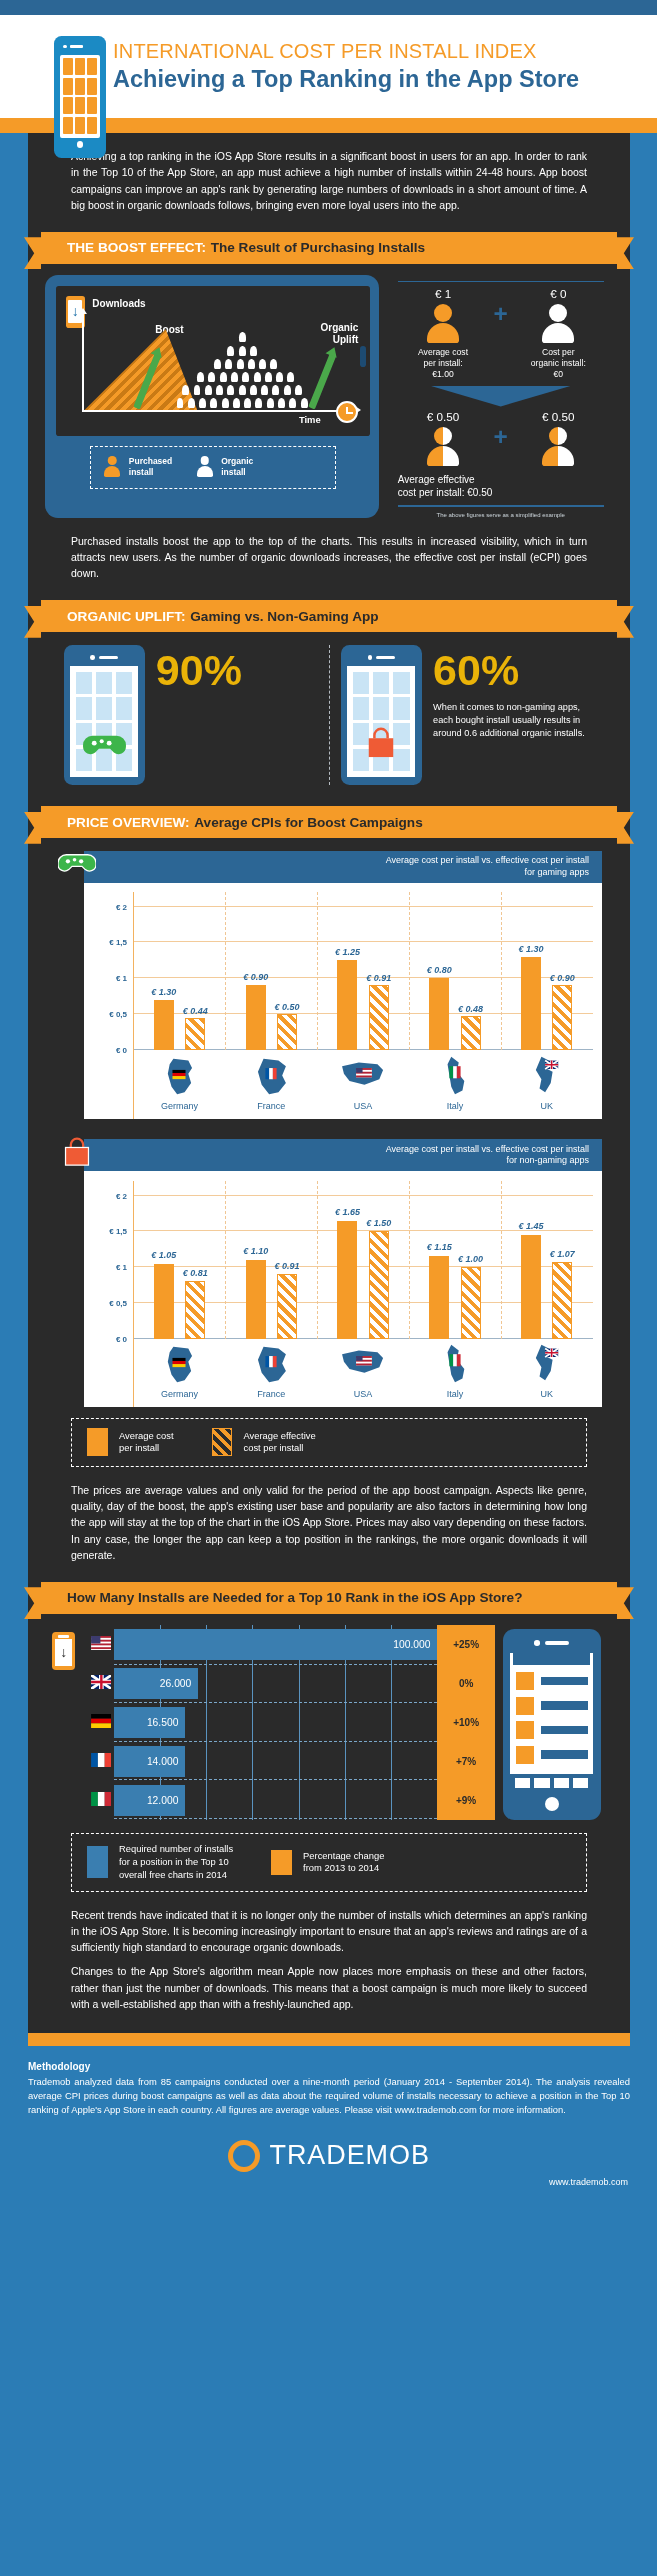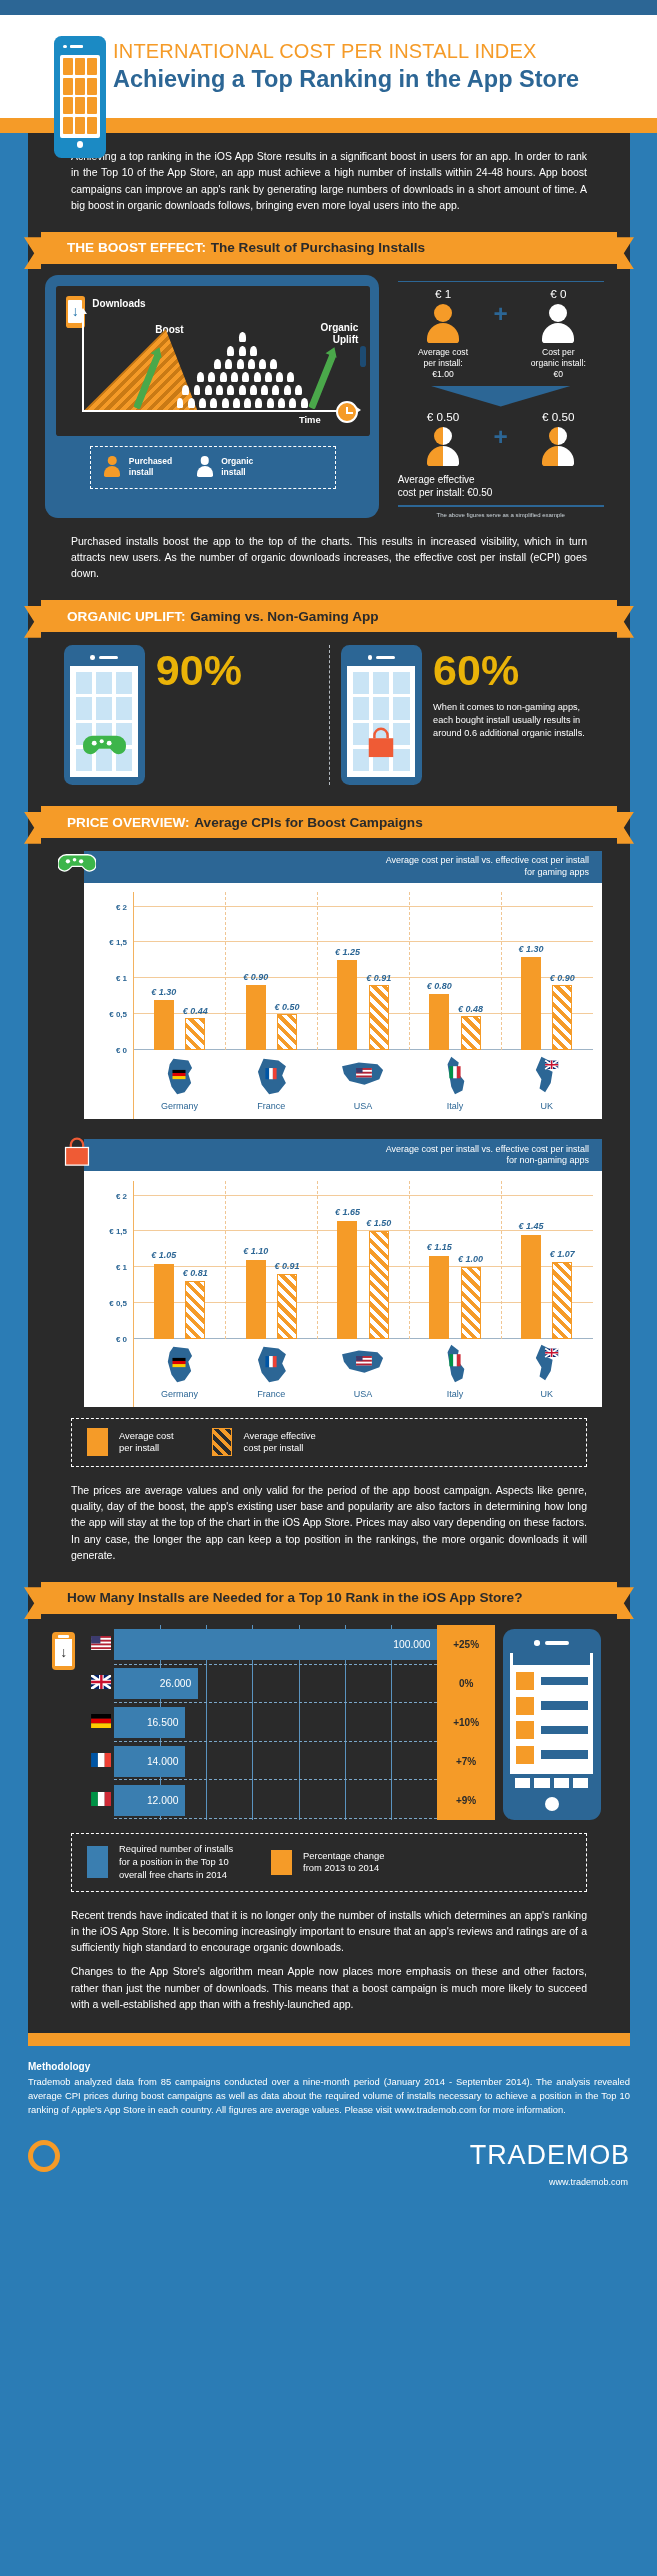--- a/index.html
+++ b/index.html
@@ -254,21 +254,21 @@
   .big-phone .r .tx{ flex:1;height:8.5px;background:#2c6695;}
   .big-phone .tabs{ background:#2c6695; display:flex; gap:3.8px; padding:3.8px 4.7px;}
   .big-phone .tabs i{ flex:1;height:10.3px;background:#fff;display:block;}
   .big-phone .home{ width:14px;height:14px;border-radius:50%;background:#fff;margin:4.7px auto 0;}
 
   
   .bottom-orange { height:13px; background:#f59b28; margin:0 28px;}
   .methodology { padding: 15px 28px 7.5px 28px; }
   .meth-h { color:#fff; font-size:10px; font-weight:700; margin-bottom:2.8px;}
   .meth-p { color:#ffffff; font-size:9.4px; line-height:1.5; text-align:justify;}
-  .brand { display:flex; align-items:center; justify-content:space-between; padding: 15px 28px 5.6px 28px; gap:9.4px;}
+  .brand { display:flex; align-items:center; justify-content:center; padding: 15px 28px 5.6px 28px; gap:9.4px;}
   .brand .ring { width:32px;height:32px;border-radius:50%;border:5.6px solid #f59b28;}
   .brand .nm { color:#ffffff; font-size:27px; letter-spacing:0.9px;}
   .brand-url { text-align:right; padding: 0 30px 19px 28px; color:#ffffff; font-size:9px;}
 </style>
 </head>
 <body>
 
 <div class="page">
 
   <div class="top-blue-strip"></div>
@@ -574,21 +574,21 @@
                 <div class="vsep" style="left: 0px;"></div>
                 <div class="bar solid" style="height: 90px;">
                   <span class="vlabel">€ 1.25</span>
                 </div>
                 <div class="bar hatch" style="height: 65px;">
                   <span class="vlabel">€ 0.91</span>
                 </div>
               </div>
               <div class="grp">
                 <div class="vsep" style="left: 0px;"></div>
-                <div class="bar solid" style="height: 56px;">
+                <div class="bar solid" style="height: 72px;">
                   <span class="vlabel">€ 0.80</span>
                 </div>
                 <div class="bar hatch" style="height: 34px;">
                   <span class="vlabel">€ 0.48</span>
                 </div>
               </div>
               <div class="grp">
                 <div class="vsep" style="left: 0px;"></div>
                 <div class="bar solid" style="height: 93px;">
                   <span class="vlabel">€ 1.30</span>

